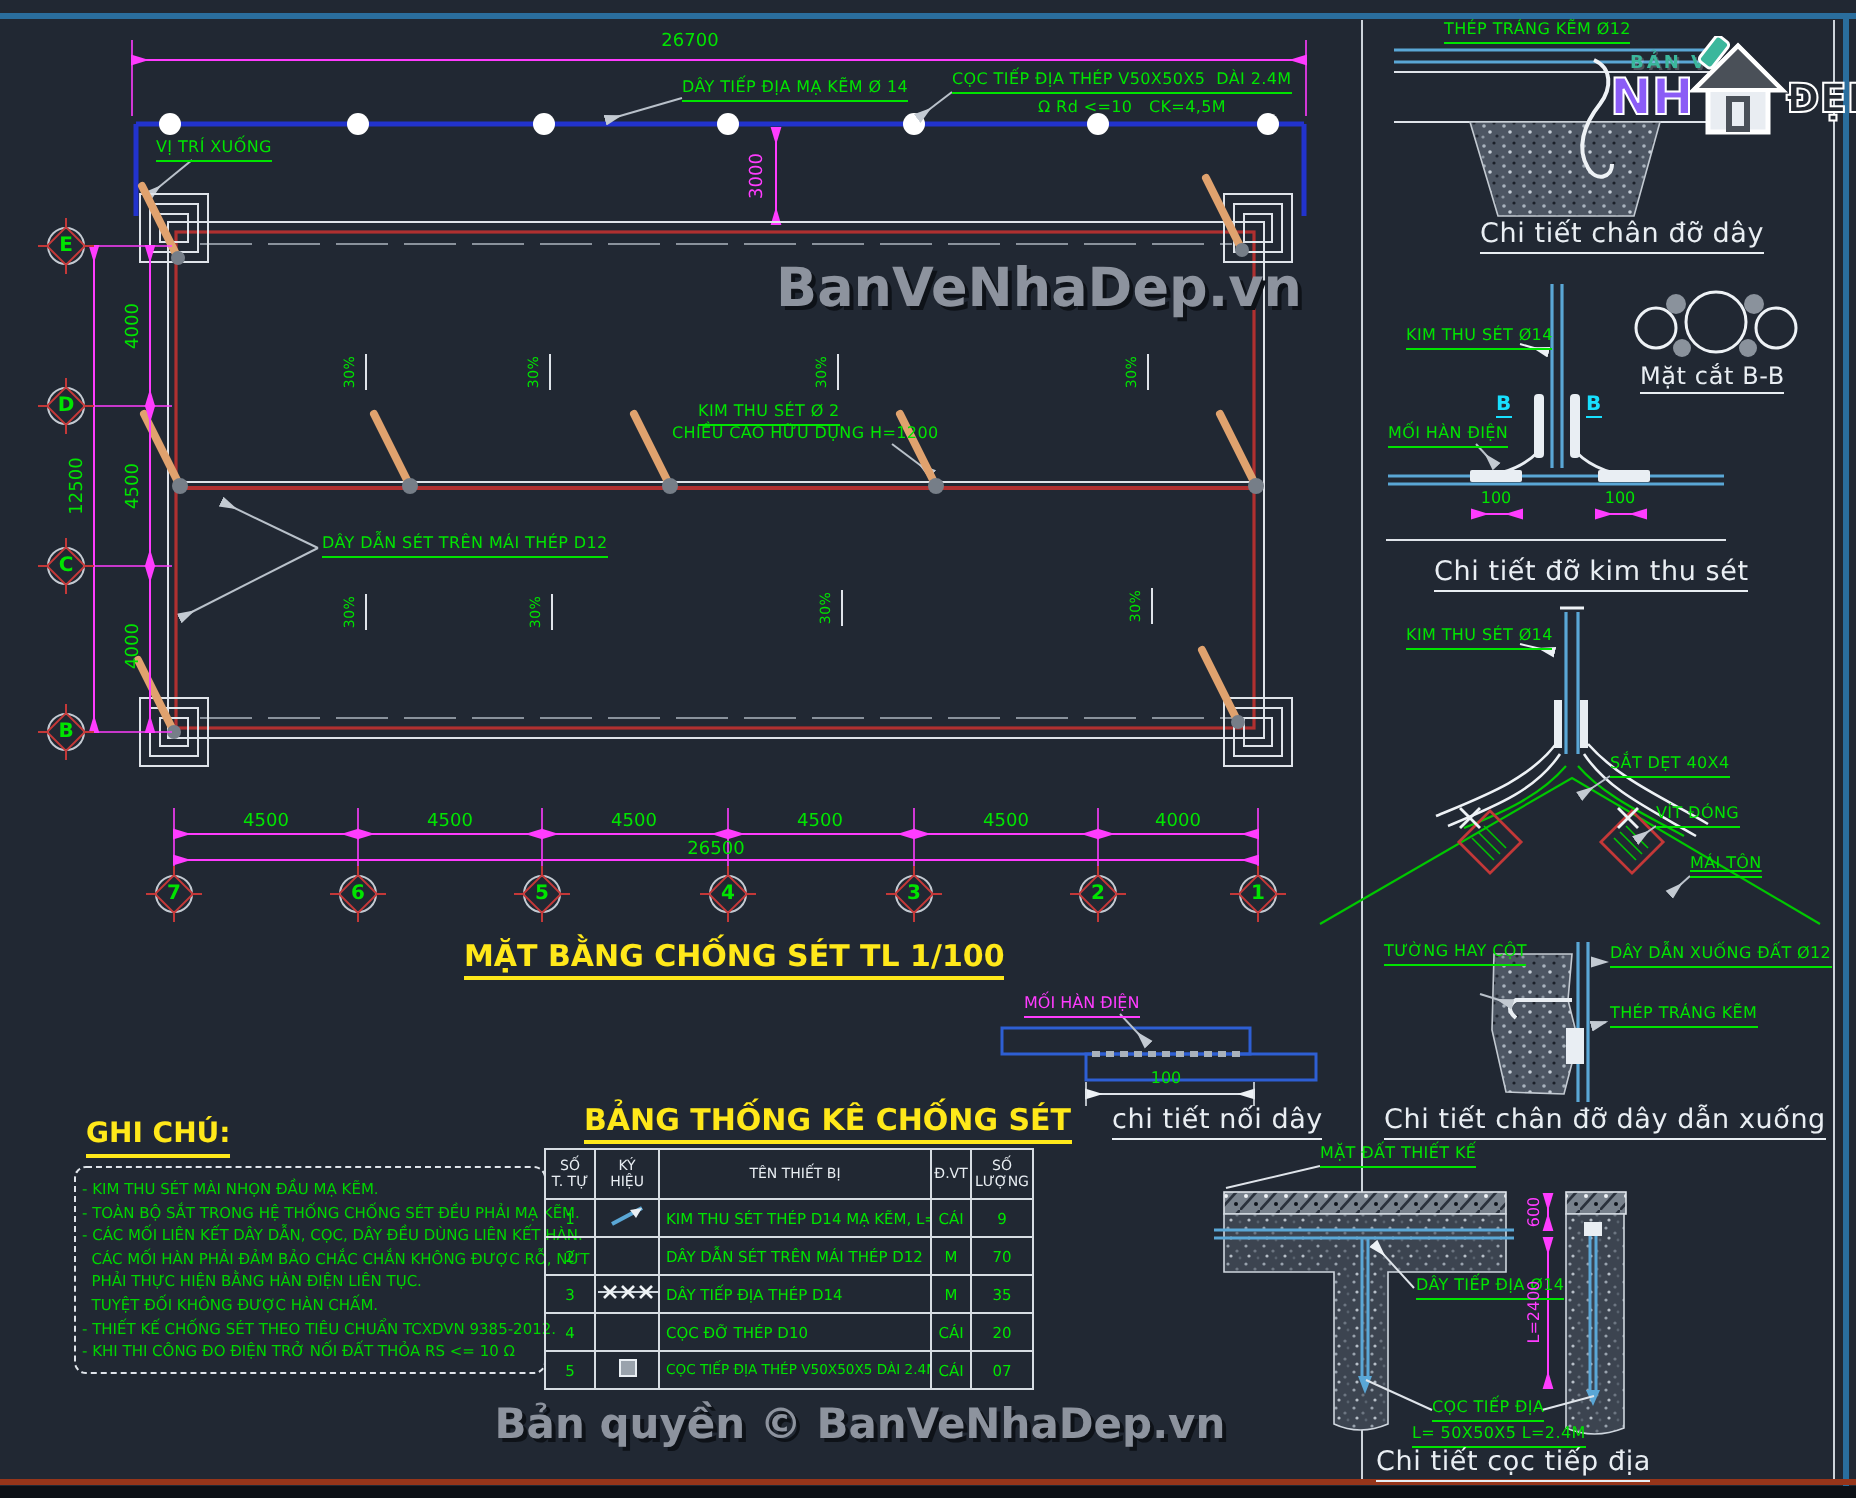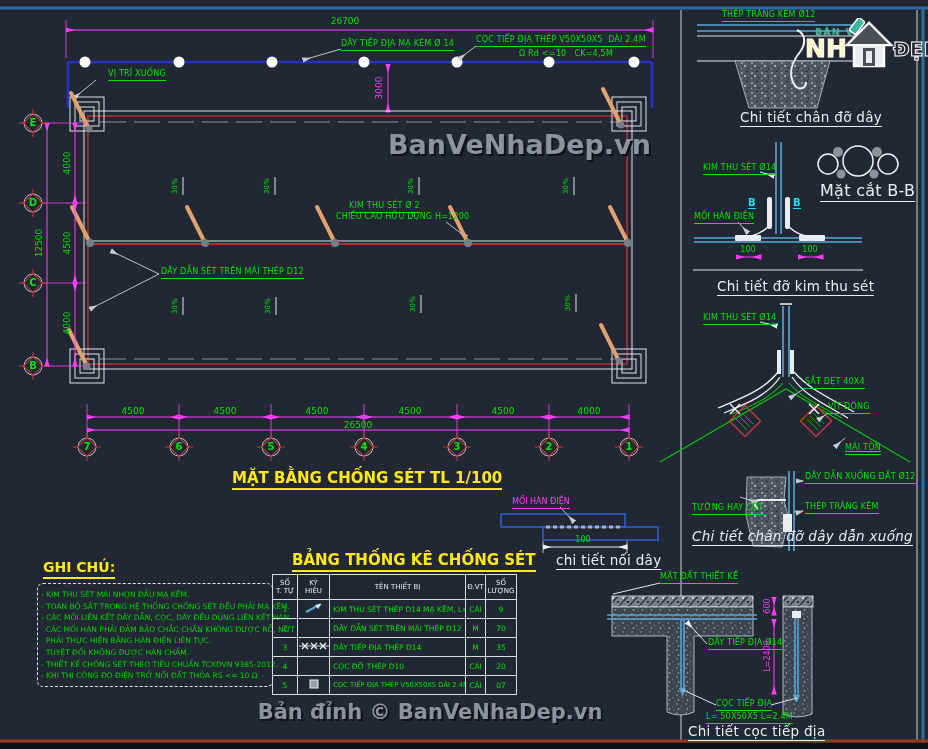--- a/index.html
+++ b/index.html
@@ -319,21 +319,21 @@
   <line x1="707" y1="644" x2="687" y2="622" stroke="#dfe4ea" stroke-width="1" marker-end="url(#aw)"></line>
   <line x1="683" y1="690" x2="716" y2="705" stroke="#dfe4ea" stroke-width="1"></line>
   <line x1="797" y1="698" x2="771" y2="705" stroke="#dfe4ea" stroke-width="1"></line>
 </g>
 </svg>
 
 <div class="t gd cc" style="left:345px;top:21px;">26700</div>
 <div class="t g gu" style="left:341px;top:40px;">DÂY TIẾP ĐỊA MẠ KẼM Ø 14</div>
 <div class="t g gu" style="left:476px;top:36px;">CỌC TIẾP ĐỊA THÉP V50X50X5  DÀI 2.4M</div>
 <div class="t g" style="left:519px;top:50px;">Ω Rd &lt;=10   CK=4,5M</div>
-<div class="t g gu" style="left:108px;top:70px;">VỊ TRÍ XUỐNG</div>
+<div class="t g gu" style="left:78px;top:70px;">VỊ TRÍ XUỐNG</div>
 <div class="t rt" style="left:379px;top:88px;color:#ff3cff;font-size:9px;">3000</div>
 
 <div class="t g gu" style="left:349px;top:202px;">KIM THU SÉT Ø 2</div>
 <div class="t g" style="left:336px;top:213px;">CHIỀU CAO HỮU DỤNG H=1200</div>
 <div class="t g gu" style="left:161px;top:268px;">DÂY DẪN SÉT TRÊN MÁI THÉP D12</div>
 
 <div class="t rt g" style="left:176px;top:186px;font-size:7px;">30%</div>
 <div class="t rt g" style="left:268px;top:186px;font-size:7px;">30%</div>
 <div class="t rt g" style="left:412px;top:186px;font-size:7px;">30%</div>
 <div class="t rt g" style="left:567px;top:186px;font-size:7px;">30%</div>
@@ -364,39 +364,39 @@
 <div class="t cc bl" style="left:364px;top:447px;">4</div>
 <div class="t cc bl" style="left:457px;top:447px;">3</div>
 <div class="t cc bl" style="left:549px;top:447px;">2</div>
 <div class="t cc bl" style="left:629px;top:447px;">1</div>
 
 <div class="t yl" style="left:232px;top:470px;font-size:15px;">MẶT BẰNG CHỐNG SÉT TL 1/100</div>
 
 <div class="t g gu" style="left:722px;top:11px;">THÉP TRÁNG KẼM Ø12</div>
 <div class="t wt" style="left:740px;top:110px;">Chi tiết chân đỡ dây</div>
 
-<div class="t wt" style="left:820px;top:182px;font-size:16px;">Mặt cắt B-B</div>
+<div class="t wt" style="left:820px;top:182px;font-size:12px;">Mặt cắt B-B</div>
 
 <div class="t g gu" style="left:703px;top:164px;">KIM THU SÉT Ø14</div>
 <div class="t g gu" style="left:694px;top:213px;">MỐI HÀN ĐIỆN</div>
 <div class="t cy" style="left:748px;top:197px;">B</div>
 <div class="t cy" style="left:793px;top:197px;">B</div>
 <div class="t cc gd" style="left:748px;top:250px;font-size:8px;">100</div>
 <div class="t cc gd" style="left:810px;top:250px;font-size:8px;">100</div>
 <div class="t wt" style="left:717px;top:279px;">Chi tiết đỡ kim thu sét</div>
 
 <div class="t g gu" style="left:703px;top:314px;">KIM THU SÉT Ø14</div>
 <div class="t g gu" style="left:805px;top:378px;">SẮT DẸT 40X4</div>
 <div class="t g gu" style="left:828px;top:403px;">VÍT ĐÓNG</div>
-<div class="t g gu" style="left:845px;top:444px;text-decoration:underline;">MÁI TÔN</div>
-
-<div class="t g gu" style="left:692px;top:504px;text-align:right;">TƯỜNG HAY CỘT</div>
+<div class="t g gu" style="left:845px;top:428px;text-decoration:underline;">MÁI TÔN</div>
+
+<div class="t g gu" style="left:692px;top:472px;text-align:right;">TƯỜNG HAY CỘT</div>
 <div class="t g gu" style="left:805px;top:473px;">DÂY DẪN XUỐNG ĐẤT Ø12</div>
 <div class="t g gu" style="left:805px;top:503px;">THÉP TRÁNG KẼM</div>
-<div class="t wt" style="left:692px;top:529px;font-style:italic;">Chi tiết chân đỡ dây dẫn xuống</div>
+<div class="t wt" style="left:692px;top:553px;">Chi tiết chân đỡ dây dẫn xuống</div>
 
 <div class="t mg mgu" style="left:512px;top:498px;font-size:8px;">MỐI HÀN ĐIỆN</div>
 <div class="t cc gd" style="left:583px;top:540px;font-size:8px;">100</div>
 <div class="t wt" style="left:556px;top:553px;">chi tiết nối dây</div>
 
 <div class="t g gu" style="left:660px;top:573px;">MẶT ĐẤT THIẾT KẾ</div>
 <div class="t g gu" style="left:708px;top:639px;">DÂY TIẾP ĐỊA Ø14</div>
 <div class="t rt" style="left:768px;top:606px;color:#ff3cff;font-size:8px;">600</div>
 <div class="t rt" style="left:768px;top:656px;color:#ff3cff;font-size:8px;">L=2400</div>
 <div class="t g gu" style="left:716px;top:700px;">CỌC TIẾP ĐỊA</div>
@@ -483,25 +483,25 @@
               <rect x="2" y="2" width="8" height="8" fill="#99a2ac" stroke="#e9eef3"></rect>
             </svg></td>
     <td class="c nm" style="font-size:6.8px;">CỌC TIẾP ĐỊA THÉP V50X50X5  DÀI 2.4M</td>
     <td class="c">CÁI</td>
     <td class="c">07</td>
   </tr>
 </tbody>
     </table>
 
 <div class="wm" style="left:388px;top:129px;font-size:27px;">BanVeNhaDep.vn</div>
-<div class="wm" style="left:230px;top:700px;width:400px;text-align:center;font-size:21px;">Bản đỉnh © BanVeNhaDep.vn</div>
+<div class="wm" style="left:230px;top:700px;width:400px;text-align:center;font-size:21px;">Bản quyền © BanVeNhaDep.vn</div>
 
 <div style="position:absolute;left:795px;top:16px;width:130px;height:56px;">
   <div class="t" style="left:20px;top:11px;font-size:9px;font-weight:bold;color:#3bb79c;letter-spacing:1.5px;text-shadow:1px 1px 0 #ffffff33;">BẢN VẼ</div>
-  <div class="t" style="left:10px;top:19px;font-size:25px;font-weight:bold;color:#fef9c3;-webkit-text-stroke:1px #ffffff;">NH</div>
+  <div class="t" style="left:10px;top:19px;font-size:25px;font-weight:bold;color:#8b5cf6;-webkit-text-stroke:1px #ffffff;">NH</div>
   <svg width="52" height="52" viewBox="0 0 52 52" style="position:absolute;left:48px;top:2px;">
     <rect x="10" y="0" width="8" height="16" rx="2" transform="rotate(38 14 8)" fill="#3bb79c" stroke="#fff" stroke-width="1.5"></rect>
     <path d="M26,5 L48,27 H41 V48 H11 V27 H4 Z" fill="#e9edf2" stroke="#ffffff" stroke-width="2.5"></path>
     <path d="M26,5 L48,27 H4 Z" fill="#4a5058" stroke="#ffffff" stroke-width="2"></path>
     <path d="M20,48 V30 H32 V48 Z" fill="#4a5058"></path>
     <path d="M23,45 V33 H29 V45 Z" fill="#e9edf2"></path>
   </svg>
   <div class="t" style="left:98px;top:22px;font-size:20px;font-weight:bold;color:#242a33;-webkit-text-stroke:1px #ffffff;">ĐẸP</div>
 </div>
 

